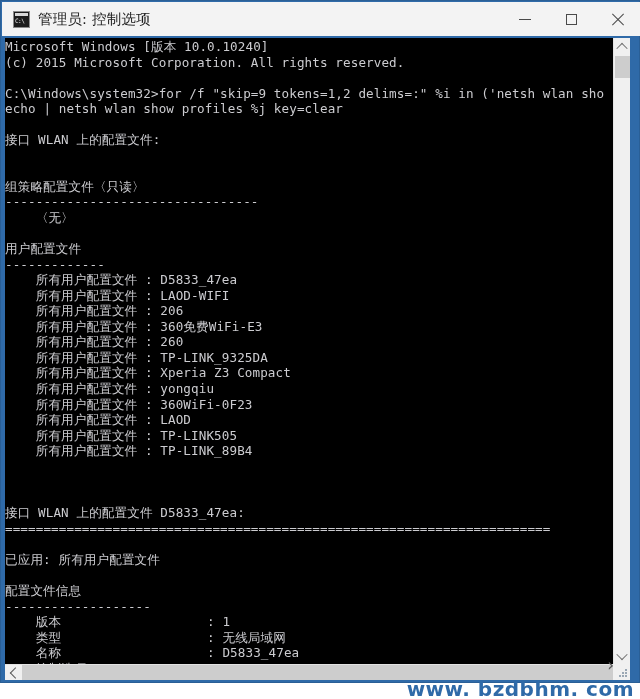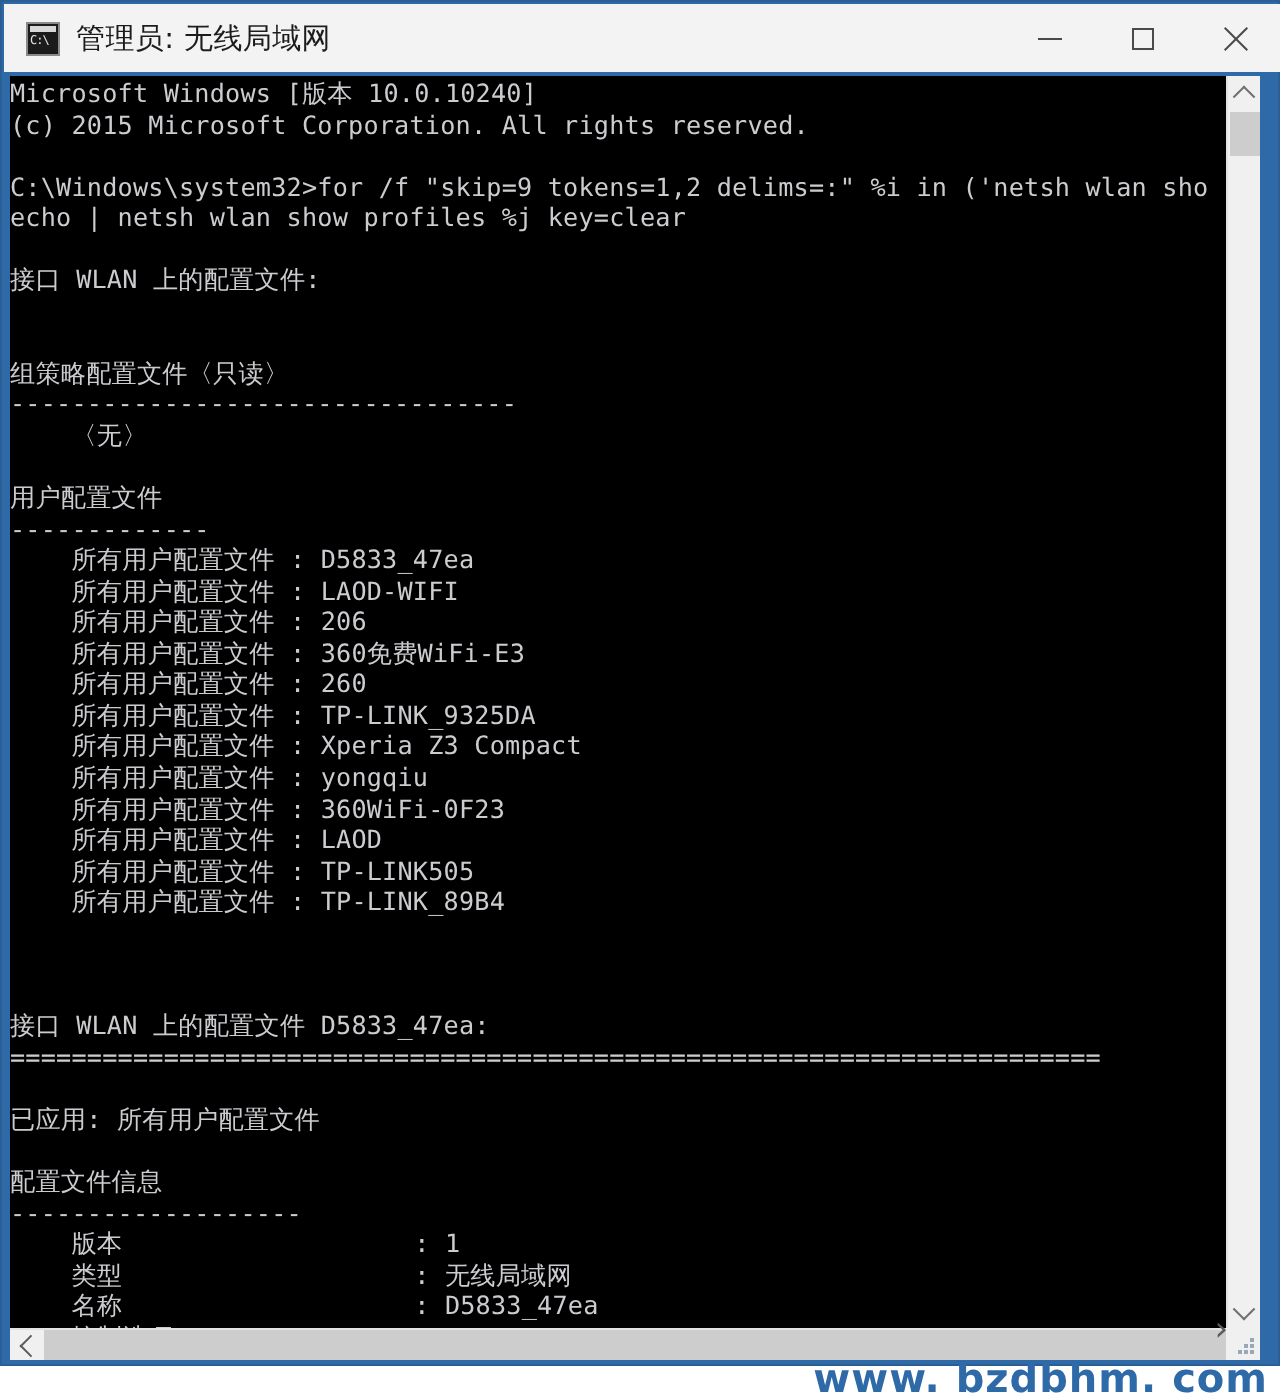--- a/index.html
+++ b/index.html
@@ -281,21 +281,21 @@
 </head>
 <body>
 
 <div id="app">
 
   <div class="window">
 
     <div class="titlebar">
       <div class="title-left">
         <div class="app-icon"></div>
-        <span class="title-text">管理员: 无线局域网</span>
+        <span class="title-text">管理员: 控制选项</span>
       </div>
       <div class="title-buttons">
         <div class="tbtn">
           <span class="glyph-min"></span>
         </div>
         <div class="tbtn">
           <span class="glyph-max"></span>
         </div>
         <div class="tbtn tbtn-close">
           <span class="glyph-close"></span>

